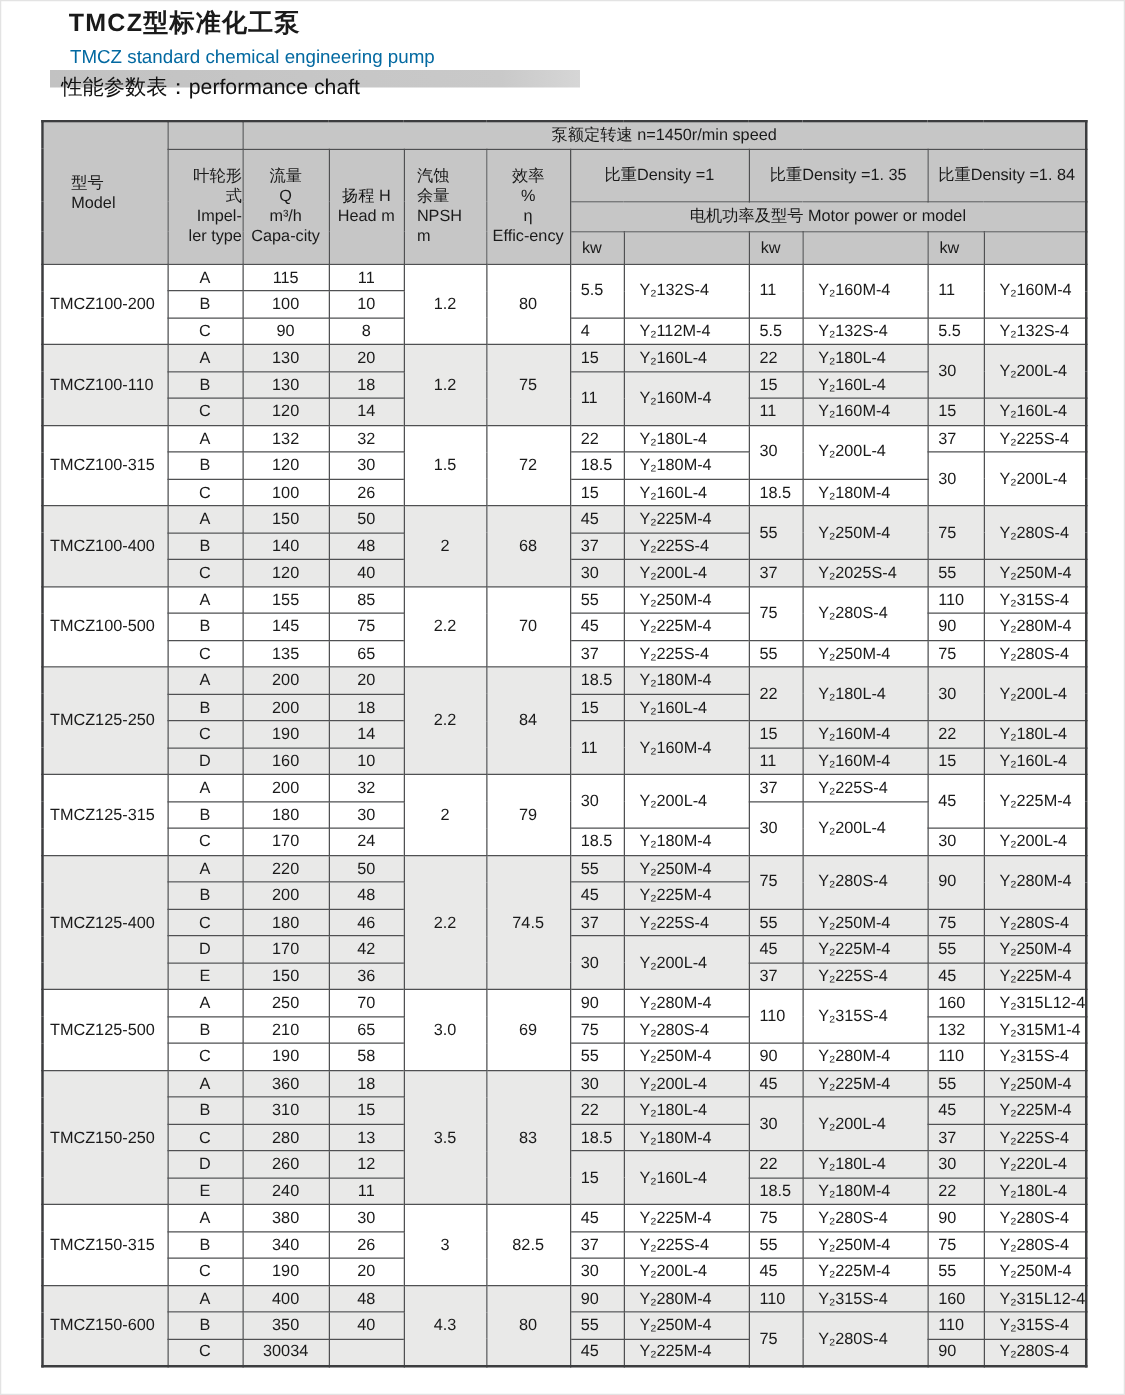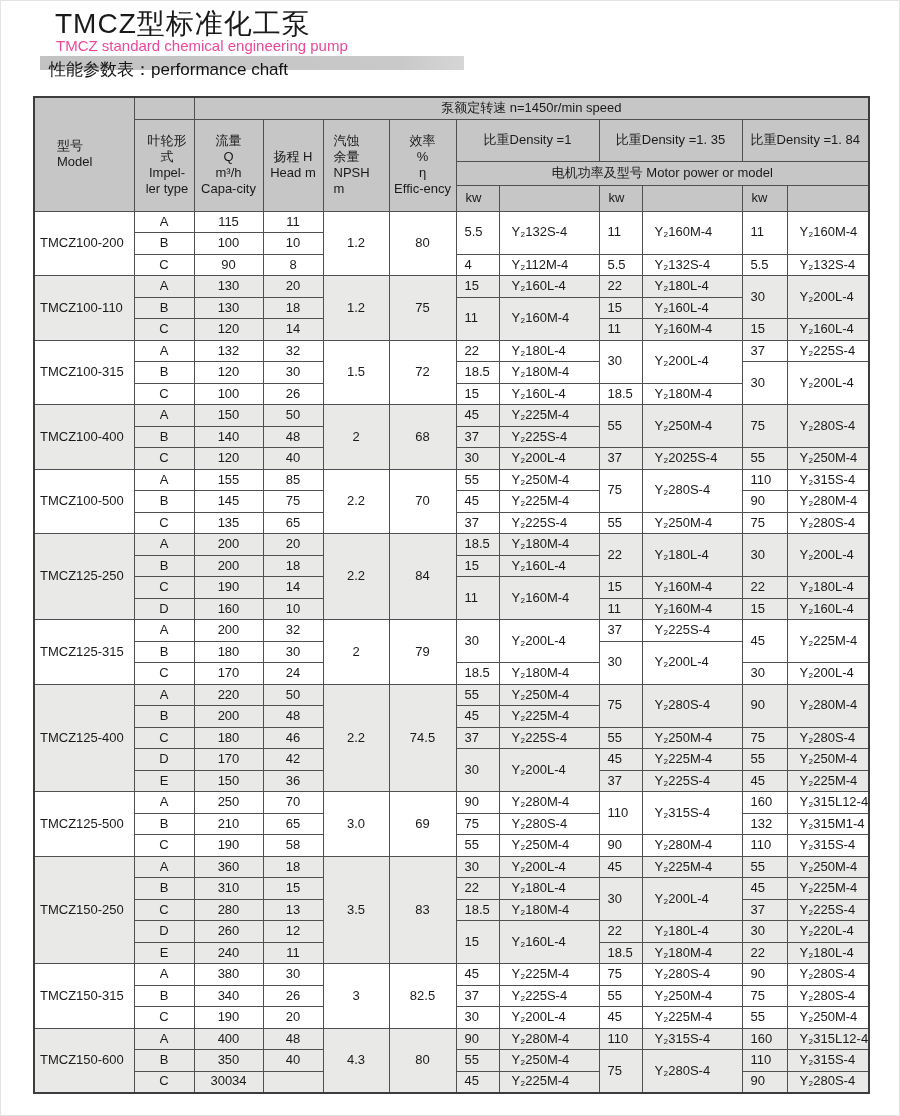--- a/index.html
+++ b/index.html
@@ -5,32 +5,32 @@
   :root{
     --hdr-bg:#c6c6c6;
     --shade-bg:#e9e9e8;
     --border:#4f5052;
     --outer:#3c3d3f;
     --ink:#1a1a1a;
   }
   *{box-sizing:border-box;margin:0;padding:0;}
   body{width:900px;height:1116px;background:#fff;font-family:"Liberation Sans",sans-serif;color:var(--ink);}
   .page{position:relative;width:900px;height:1116px;background:#fff;box-shadow:inset 0 0 0 1px #e3e3e3;overflow:hidden;}
-  .title{position:absolute;left:55px;top:5px;font-size:28px;font-weight:normal;letter-spacing:1px;}
-  .subtitle{position:absolute;left:56px;top:37px;font-size:15px;color:#ec4899;}
+  .title{position:absolute;left:55px;top:5px;font-size:20px;font-weight:bold;letter-spacing:1px;}
+  .subtitle{position:absolute;left:56px;top:37px;font-size:15px;color:#0369a1;}
   .section-bar{position:absolute;left:40px;top:56px;width:424px;height:14px;background:linear-gradient(to right,#c2c2c2 0%,#c9c9c9 85%,#d6d6d6 100%);line-height:27px;padding-left:9px;font-size:17px;color:#111;}
   table{position:absolute;left:33px;top:96px;width:835px;border-collapse:collapse;table-layout:fixed;}
   td{border:1px solid var(--border);font-size:13px;text-align:center;vertical-align:middle;padding:0;overflow:hidden;line-height:1.25;}
   table{border:2px solid var(--outer);}
   .hdr{background:var(--hdr-bg);white-space:pre-line;}
   tr.hr1{height:22px;} tr.hr2{height:42px;} tr.hr3{height:24px;} tr.hr4{height:26px;}
   tbody tr{height:21.5px;}
   tr.shaded td{background:var(--shade-bg);}
   .model-hdr{text-align:left;padding-left:22px;margin-top:32px;}
-  .impeller-hdr{text-align:center;padding-left:6px;}
+  .impeller-hdr{text-align:right;padding-left:6px;}
   .npsh-hdr{text-align:left;padding-left:10px;}
   .kw-hdr{text-align:left;padding-left:9px;}
   .model-cell{text-align:left;padding-left:5px;white-space:nowrap;}
   .kw-cell{text-align:left;padding-left:8px;}
   .motor-model-cell{text-align:left;padding-left:12px;white-space:nowrap;}
 </style>
 </head>
 <body>
 
 <div class="page">

